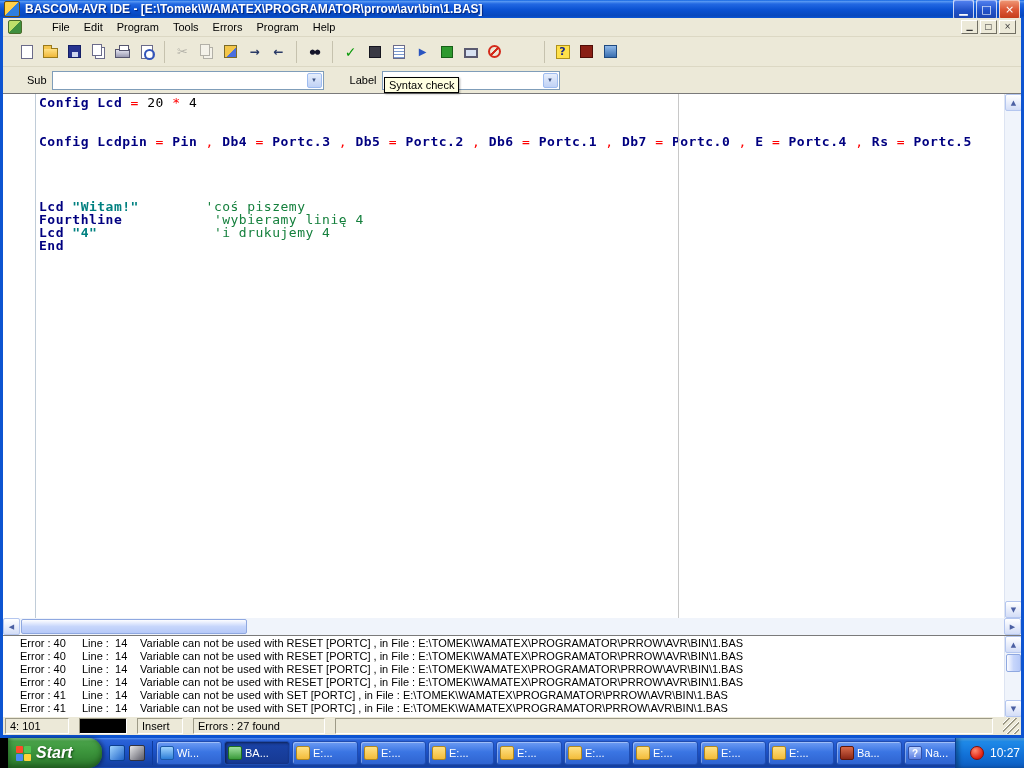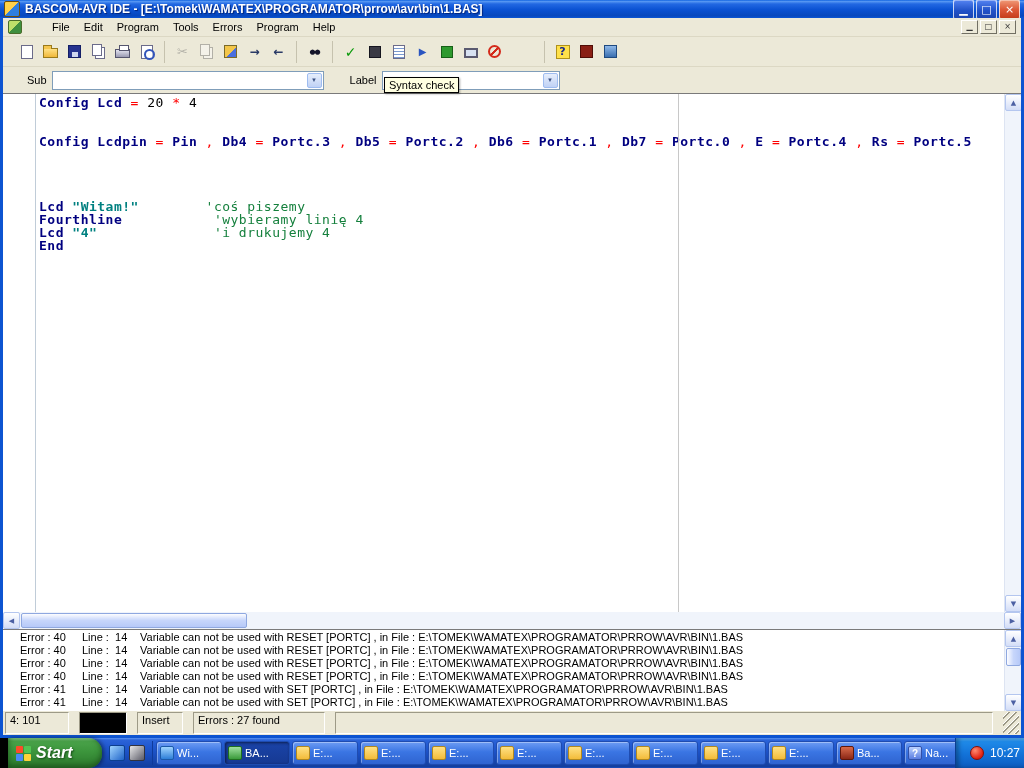--- a/index.html
+++ b/index.html
@@ -116,21 +116,21 @@
 
   
   .errors { height:82px; flex:none; background:#fff; border-top:1px solid #7a7a7a; position:relative; overflow:hidden; }
   .err-list { position:absolute; left:0; top:1px; right:17px; overflow:hidden; }
   .err-row { display:flex; height:13px; line-height:13px; padding-left:17px; white-space:pre; overflow:hidden; }
   .err-e { flex:none; width:62px; }
   .err-l { flex:none; width:58px; }
   .err-m { flex:1; overflow:hidden; }
 
   
-  .statusbar { height:24px; flex:none; background:#ece9d8; display:flex; gap:10px; padding:1px 2px; }
+  .statusbar { height:18px; flex:none; background:#ece9d8; display:flex; gap:10px; padding:1px 2px; }
   .sb-panel { border:1px solid; border-color:#9d9a87 #fff #fff #9d9a87; padding:0 4px; line-height:14px; white-space:nowrap; overflow:hidden; }
   .p1 { width:64px; } .p2 { width:48px; background:#000; } .p3 { width:46px; } .p4 { width:132px; }
   .fill { flex:1; }
   .grip { width:16px; border:none; background:repeating-linear-gradient(135deg,#ece9d8 0 3px,#fff 3px 4px,#9d9a87 4px 5px); }
 
   
   .taskbar { position:absolute; bottom:0; left:8px; width:1024px; height:30px; display:flex; align-items:center;
     background:linear-gradient(to bottom,#5a93f0 0,#2b63d8 2px,#2058cf 9px,#1a4ec0 55%,#143f9e 95%,#1a4ec0 100%); }
   .start-btn { flex:none; height:30px; width:94px; display:flex; align-items:center; gap:5px; padding-left:8px;
     background:linear-gradient(to bottom,#8fd08f 0,#4aa34a 10%,#3c953c 45%,#2e7d2e 92%);

